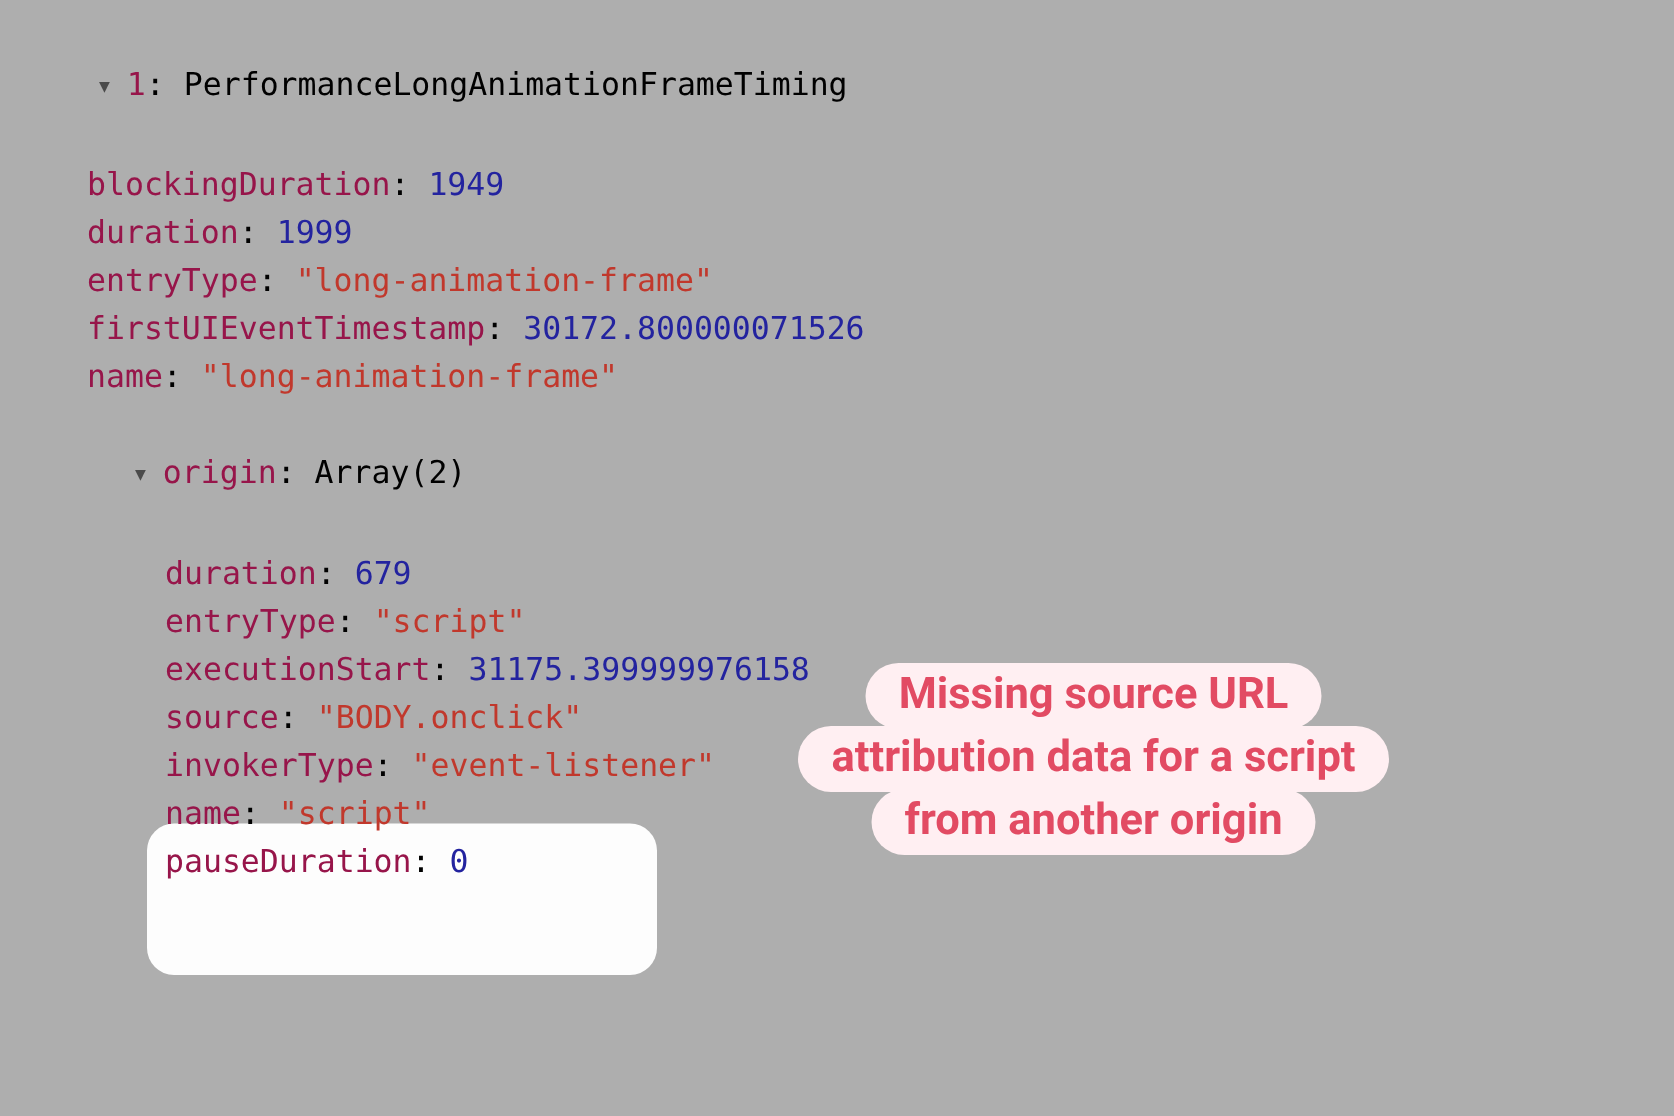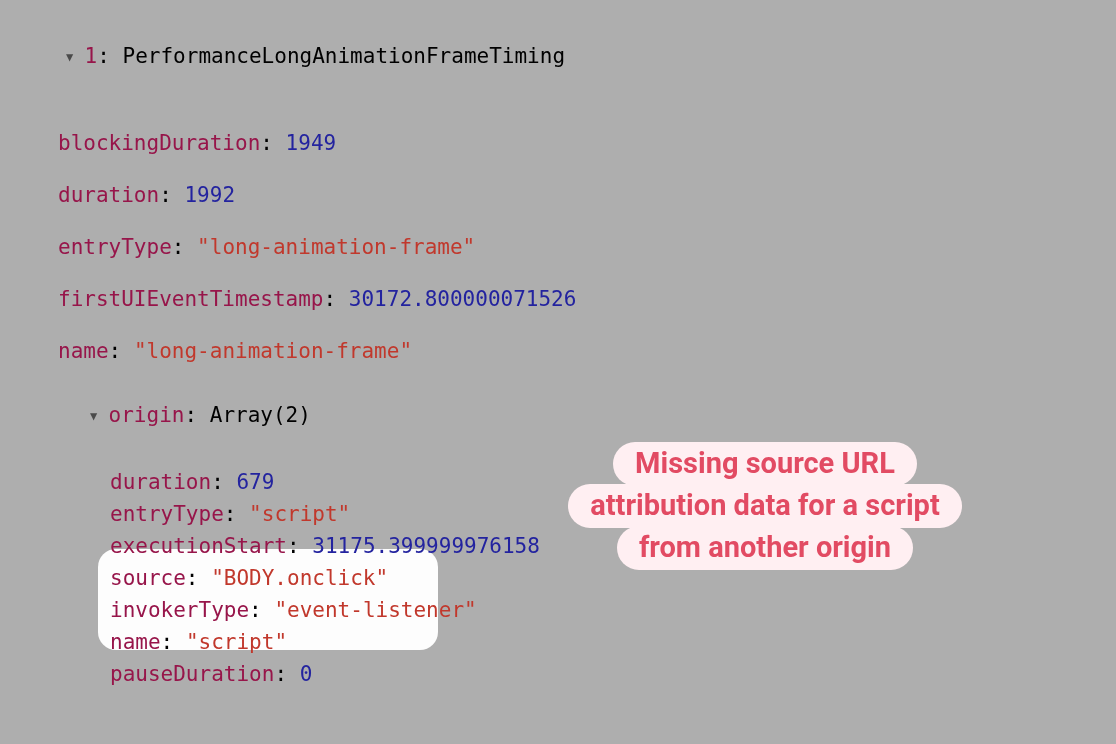--- a/index.html
+++ b/index.html
@@ -17,21 +17,21 @@
   .canvas {
     position: relative;
     padding-top: 8px;
     padding-left: 12px;
     width: 1116px;
     height: 624px;
     box-sizing: border-box;
   }
   .line { white-space: pre; position: relative; z-index: 2; }
   .ind0 { padding-left: 0px; }
-  .ind1 { padding-left: 46px; margin-top: 20px; }
+  .ind1 { padding-left: 46px; }
   .ind3 { padding-left: 98px; }
   .tri {
     display: inline-block;
     width: 14px;
     text-align: center;
     font-size: 12px;
     color: #4a4a4a;
     position: relative;
     top: -2px;
     margin-right: 8px;
@@ -46,21 +46,21 @@
     left: 98px;
     top: 549px;
     width: 340px;
     height: 101px;
     background: #FDFDFD;
     border-radius: 18px;
     z-index: 1;
   }
   .callout {
     position: absolute;
-    left: 535px;
+    left: 499px;
     top: 442px;
     width: 460px;
     z-index: 5;
     font-family: -apple-system, BlinkMacSystemFont, "Segoe UI", Roboto, Arial, sans-serif;
     font-size: 29px;
     line-height: 38px;
     font-weight: 700;
     color: #E24B63;
     text-align: center;
   }
@@ -81,21 +81,21 @@
 
 <div class="canvas">
 
   <div class="highlight-box"></div>
 
   <div class="line ind0">
     <span class="tri down"></span><span class="key">1</span><span class="plain">: </span><span class="plain">PerformanceLongAnimationFrameTiming</span>
   </div>
 
   <div class="line ind1"><span class="key">blockingDuration</span><span class="plain">: </span><span class="val-n">1949</span></div>
-  <div class="line ind1"><span class="key">duration</span><span class="plain">: </span><span class="val-n">1992</span></div>
+  <div class="line ind1"><span class="key">duration</span><span class="plain">: </span><span class="val-n">1999</span></div>
   <div class="line ind1"><span class="key">entryType</span><span class="plain">: </span><span class="val-s">"long-animation-frame"</span></div>
   <div class="line ind1"><span class="key">firstUIEventTimestamp</span><span class="plain">: </span><span class="val-n">30172.800000071526</span></div>
   <div class="line ind1"><span class="key">name</span><span class="plain">: </span><span class="val-s">"long-animation-frame"</span></div>
 
   <div class="line" style="padding-left:24px">
     <span class="tri down"></span><span class="key">origin</span><span class="plain">: </span><span class="plain">Array(2)</span>
   </div>
 
 
   <div class="line ind3"><span class="key">duration</span><span class="plain">: </span><span class="val-n">679</span></div>

